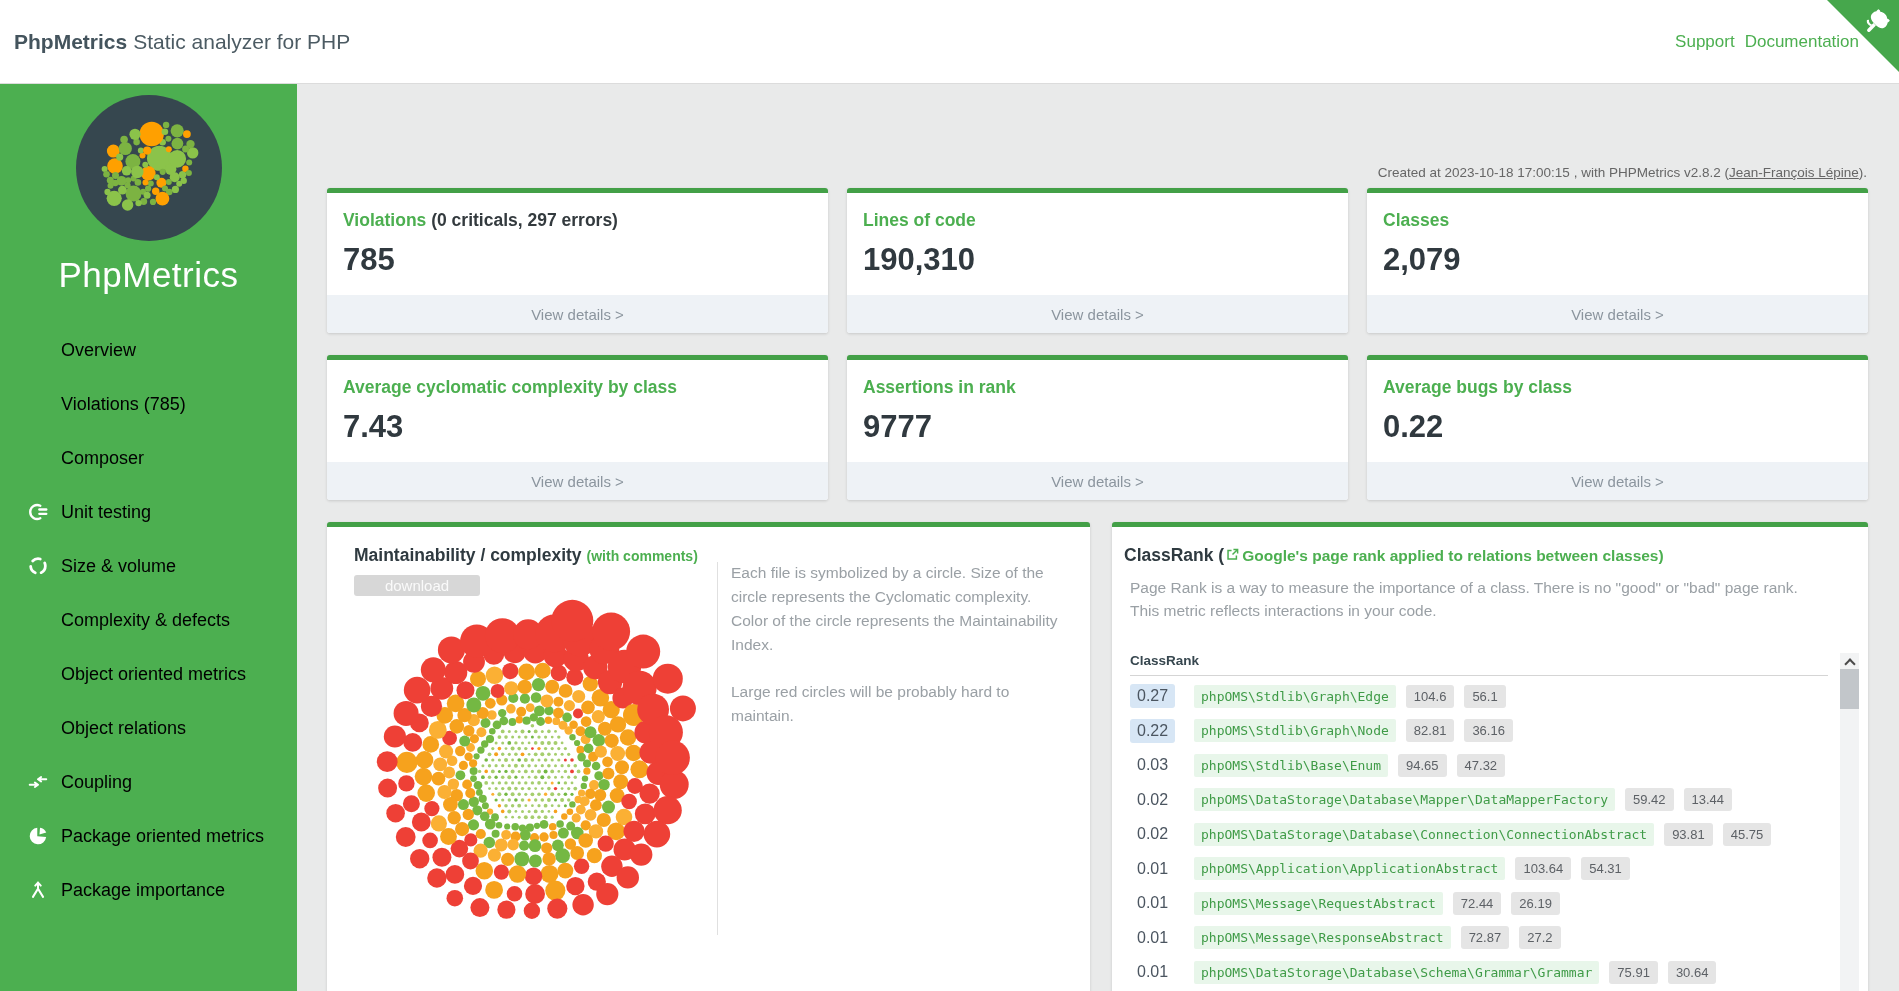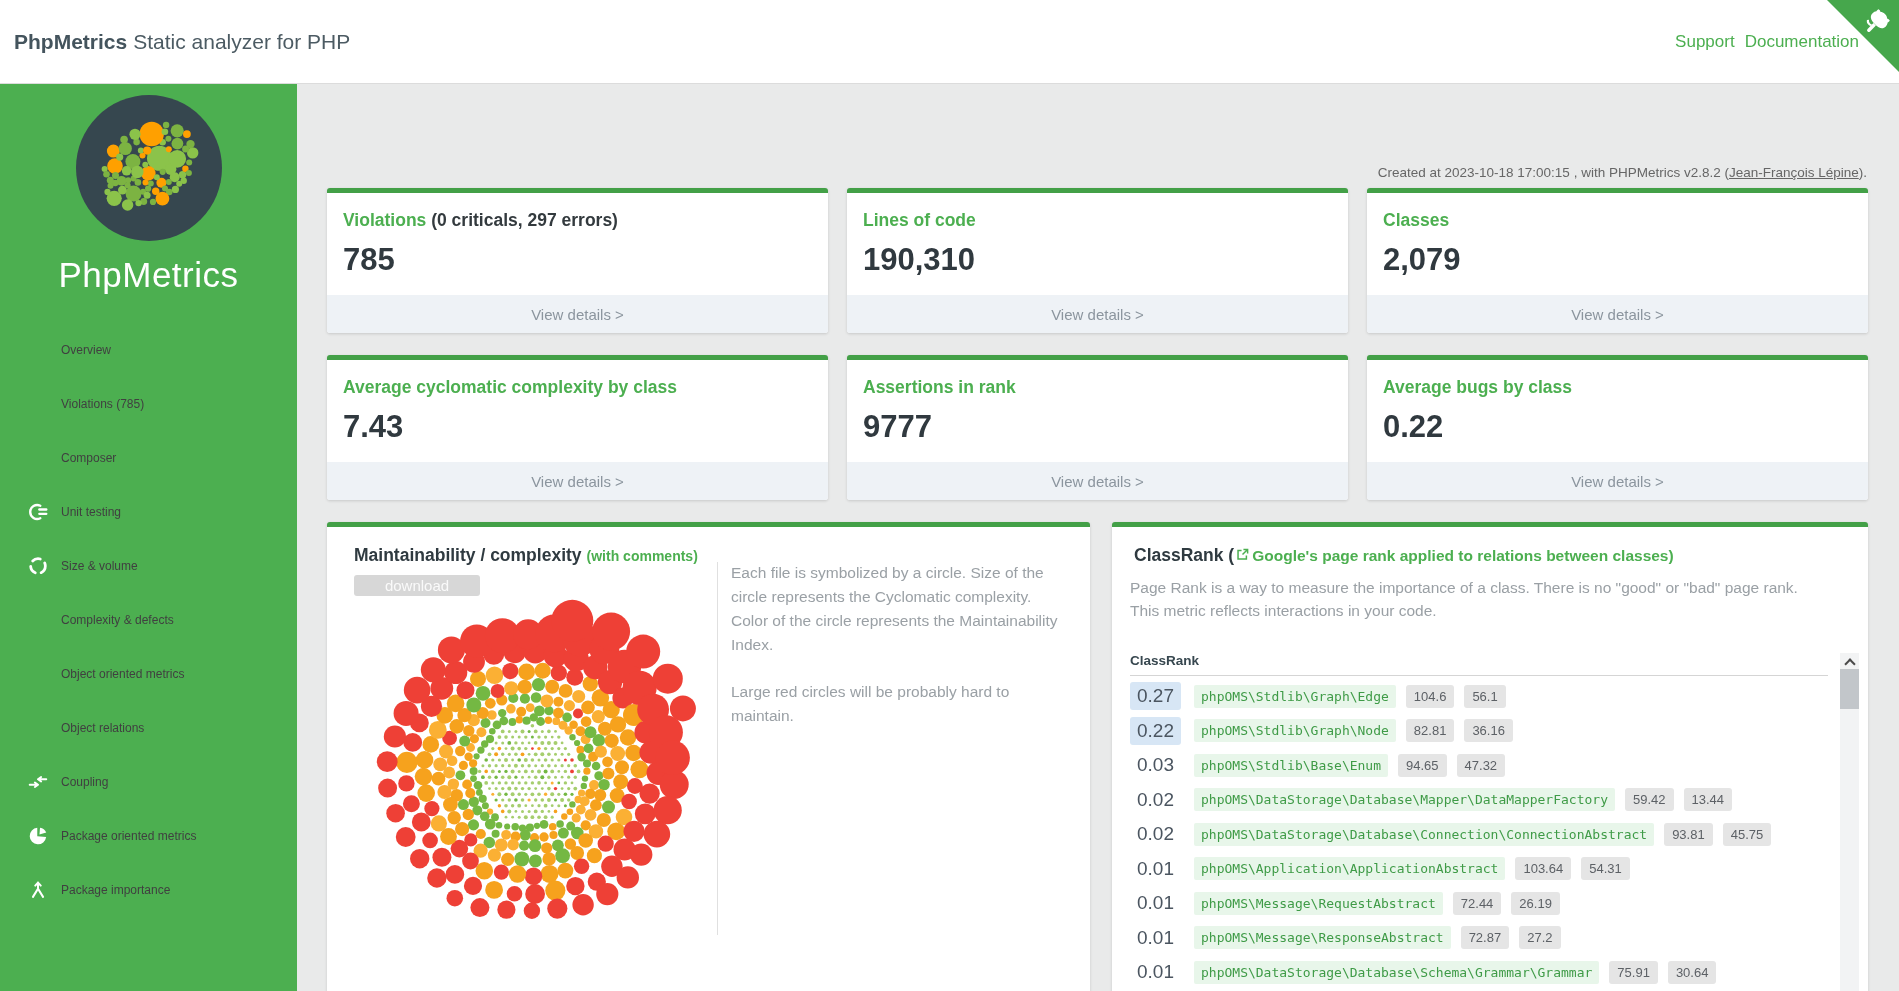--- a/index.html
+++ b/index.html
@@ -17,21 +17,21 @@
 
   
   .ribbon { position:absolute; top:0; right:0; width:0; height:0; border-top:72px solid #46a74c; border-left:72px solid transparent; z-index:30; }
   .ribbon-octocat { position:absolute; top:7px; right:7px; width:32px; height:32px; transform:rotate(45deg); z-index:31; }
 
   
   .sidebar { position:absolute; top:73px; left:0; width:297px; bottom:0; background:#4caf50; z-index:10; }
   .logo-wrap { margin:22px auto 0; width:146px; height:146px; }
   .app-name { text-align:center; color:#fff; font-size:35px; font-weight:400; margin-top:14px; letter-spacing:.5px; }
   .menu { margin-top:28px; }
-  .menu-item { position:relative; height:54px; display:flex; align-items:center; padding-left:61px; color:#404040; font-size:12px; cursor:pointer; }
+  .menu-item { position:relative; height:54px; display:flex; align-items:center; padding-left:61px; color:#000000; font-size:18px; cursor:pointer; }
   .mi-icon { position:absolute; left:26px; top:50%; transform:translateY(-50%); width:24px; height:24px; display:flex; align-items:center; justify-content:center; }
   .mi-icon svg { width:22px; height:22px; }
 
   
   .main { position:absolute; left:297px; top:73px; right:0; bottom:0; }
   .created { position:absolute; top:85px; right:32px; font-size:13.5px; color:#666;margin-top:7px; }
   .created a { color:#666; text-decoration:underline; }
 
   .cards-grid { position:absolute; top:115px; left:30px; right:31px; display:grid; grid-template-columns:repeat(3,1fr); column-gap:19px; row-gap:22px; }
   .card { position:relative; height:145px; background:#fff; border-top:5px solid #43a047; border-radius:3px; box-shadow:0 1px 3px rgba(0,0,0,.15); }
@@ -48,31 +48,31 @@
   
   .maint-title { margin:18px 0 0 27px; font-size:17.5px; font-weight:bold; color:#2f3a40; }
   .maint-title .subtitle { color:#4caf50; font-size:14px; margin-left:5px; }
   .download-btn { position:absolute; left:27px; top:48px; width:126px; height:21px; background:#d7d7d7; border:none; border-radius:3px; color:#fafafa; font-size:15px; font-family:"Liberation Sans",sans-serif; display:flex; align-items:center; justify-content:center; cursor:pointer; }
   .bubble-svg { position:absolute; left:20px; top:60px; }
   .maint-divider { position:absolute; left:390px; top:35px; width:1px; height:373px; background:#e0e0e0; }
   .maint-desc { position:absolute; left:404px; top:34px; width:334px; font-size:15.5px; color:#9aa0a5; line-height:24px; }
   .maint-desc p + p { margin-top:23px; }
 
   
-  .cr-title { margin:18px 0 0 22px; font-size:17.5px; font-weight:bold; color:#2f3a40; }
+  .cr-title { margin:18px 0 0 12px; font-size:17.5px; font-weight:bold; color:#2f3a40; }
   .cr-title .paren { color:#2f3a40; }
   .cr-title .ext-icon { display:inline-block; width:13px; height:13px; margin:0 3px 0 2px; }
   .cr-title a { color:#4caf50; font-size:15.5px; font-weight:bold; cursor:pointer; }
   .cr-title .paren-close { color:#4caf50; font-size:15.5px; font-weight:bold; }
   .cr-desc { margin:10px 0 0 18px; width:700px; font-size:15.5px; color:#9aa0a5; line-height:23px; }
   .cr-table-header { position:absolute; left:18px; top:126px; font-size:13.5px; font-weight:bold; color:#37474f; }
   .cr-rule { position:absolute; left:18px; right:40px; top:148px; border-top:1px solid #d5d5d5; }
   .cr-rows { position:absolute; left:18px; top:152px; right:46px; }
   .cr-row { height:34.5px; display:flex; align-items:center; }
-  .cr-rank { width:64px; font-size:19px; color:#4b5560; }
+  .cr-rank { width:64px; font-size:16px; color:#4b5560; }
   .cr-rank .badge-rank { display:inline-block; padding:3px 7px; border-radius:3px; }
   .cr-rank.hl .badge-rank { background:#d7e6f5; }
   .cr-class { font-family:"DejaVu Sans Mono", monospace; font-size:13px; color:#3f9b47; background:#e8f6ea; padding:4px 7px; border-radius:2px; cursor:pointer; white-space:nowrap; }
   .cr-badge { margin-left:10px; background:#e5e5e5; color:#5d6166; font-size:13px; padding:4px 8px; border-radius:3px; white-space:nowrap; }
   .cr-scroll { position:absolute; top:126px; bottom:0; right:9px; width:19px; background:#f2f3f4; }
   .cr-scroll .caret { width:8px; height:8px; border-left:2px solid #4a4a4a; border-top:2px solid #4a4a4a; transform:rotate(45deg); margin:7px auto 0; }
   .cr-thumb { position:absolute; top:16px; left:0; width:100%; height:40px; background:#c2c6ca; cursor:pointer; }
 </style>
 </head>
 <body>

